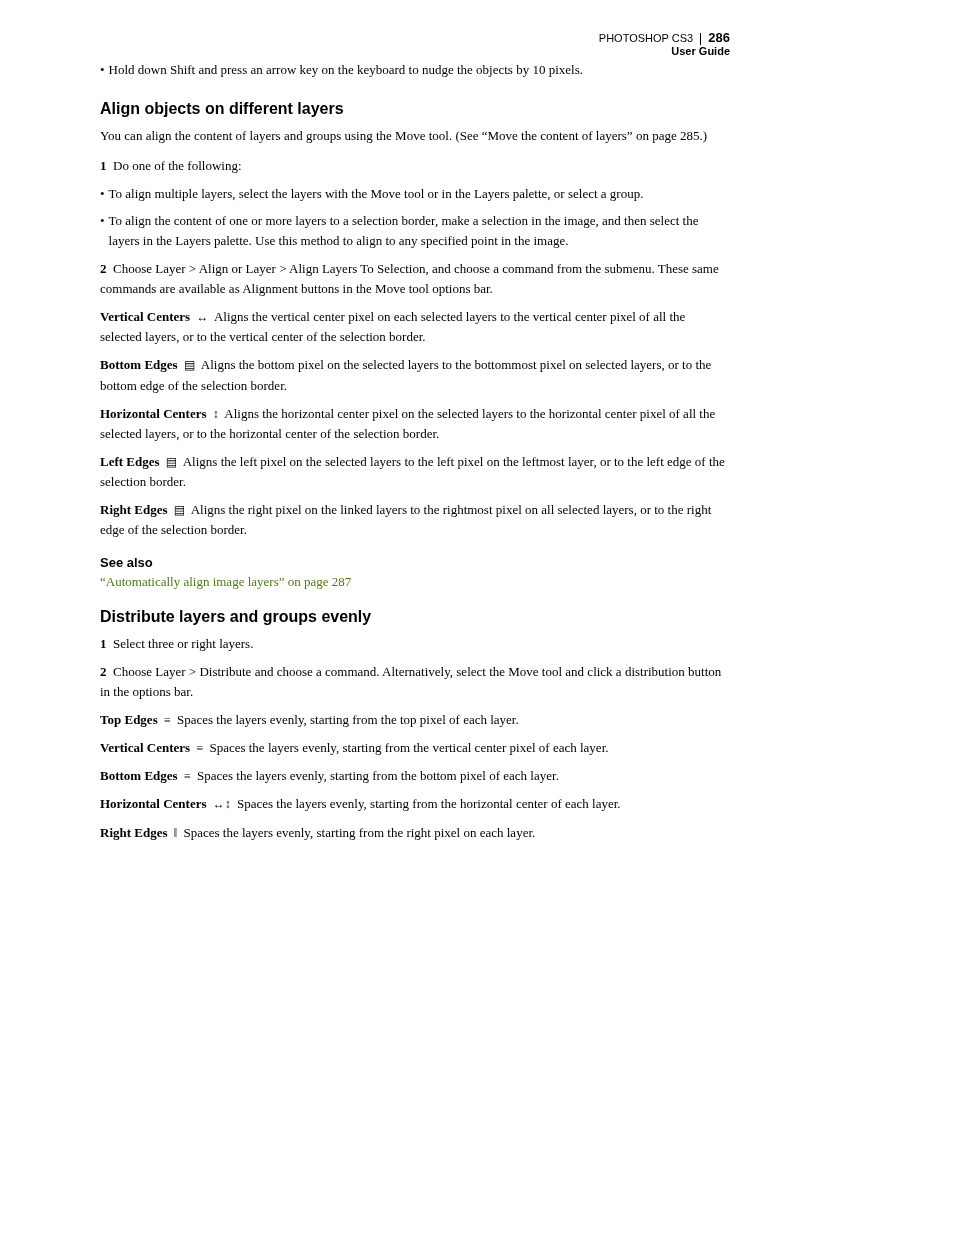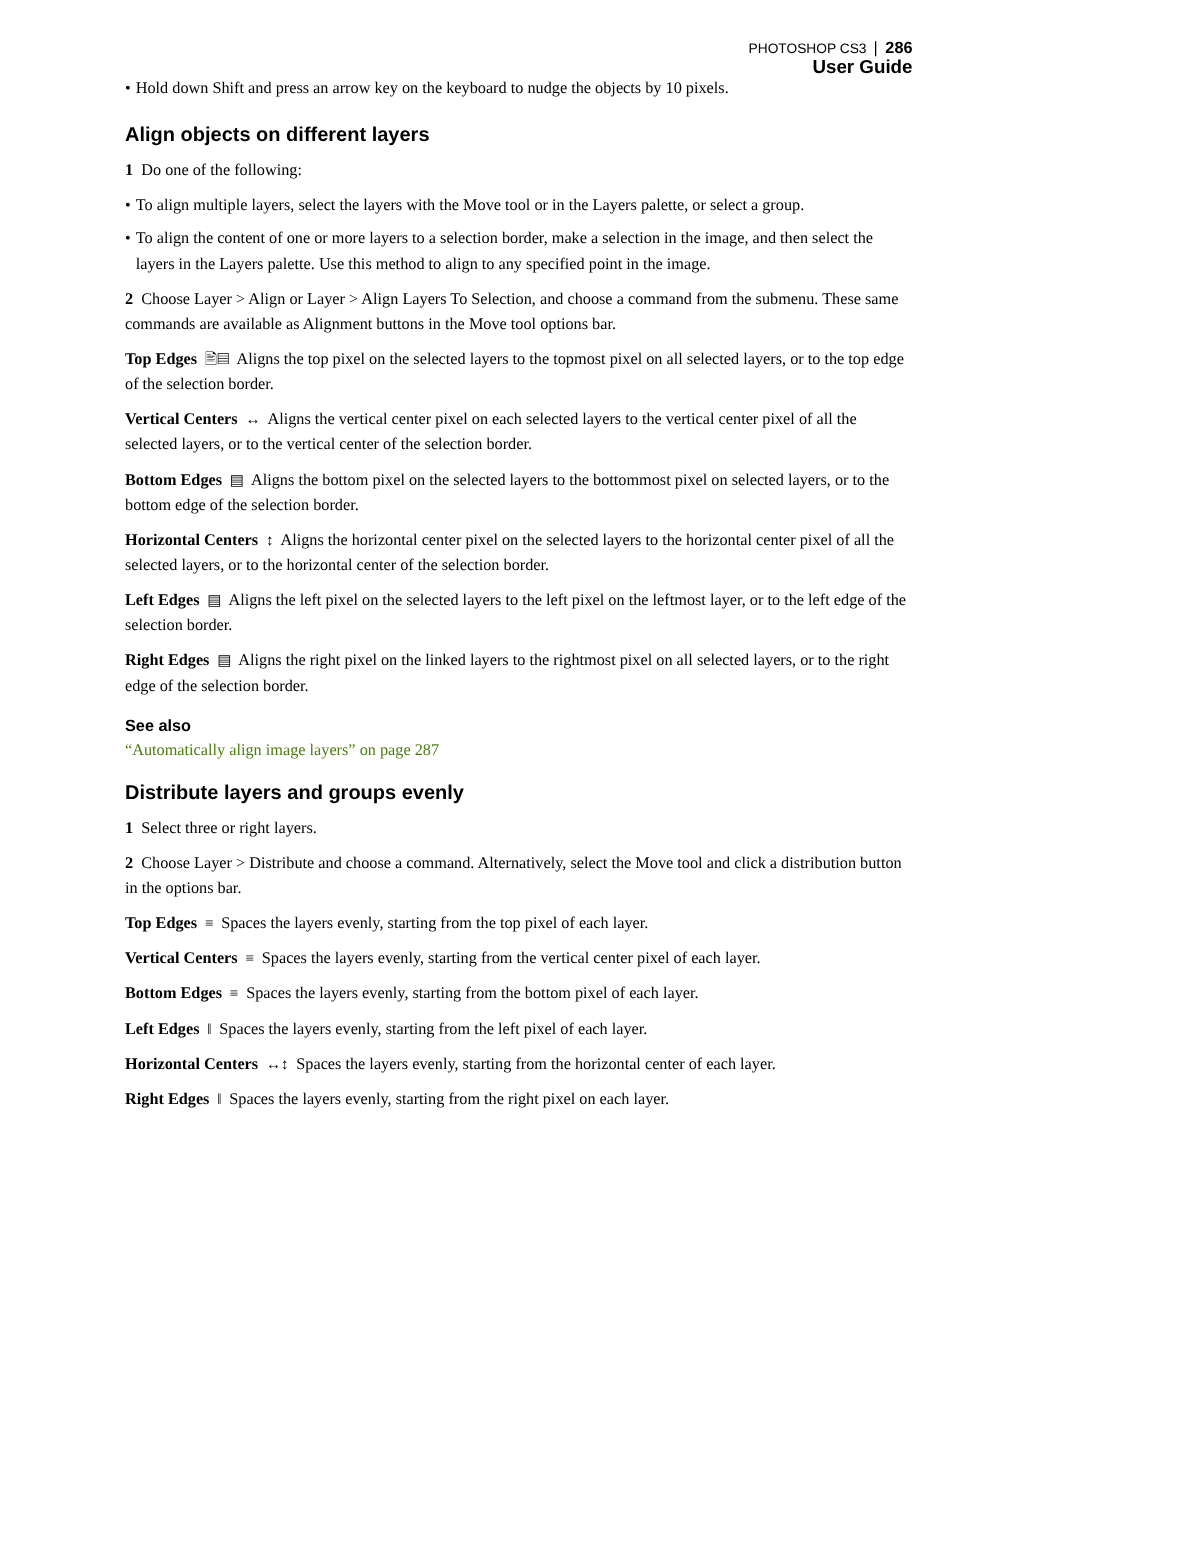--- a/index.html
+++ b/index.html
@@ -32,21 +32,21 @@
       height: 12px;
       margin: 0 4px;
       vertical-align: middle;
     }
     .header-page {
       font-weight: bold;
       font-size: 13px;
     }
     .header-guide {
       font-weight: bold;
-      font-size: 15px;
+      font-size: 11px;
     }
     .bullet-dot {
       flex-shrink: 0;
     }
 
     h2 {
       font-family: Arial, Helvetica, sans-serif;
       font-size: 16px;
       font-weight: bold;
       margin-bottom: 8px;
@@ -123,44 +123,40 @@
     <span class="header-guide">User Guide</span>
   </div>
 
   <div class="bullet-list-item" style="margin-bottom:20px;">
     <span class="bullet-dot">•</span>
     <span>Hold down Shift and press an arrow key on the keyboard to nudge the objects by 10 pixels.</span>
   </div>
 
   <div class="section">
     <h2>Align objects on different layers</h2>
+    <p class="intro-para">You can align the content of layers and groups using the Move tool. (See “Move the content of layers” on page 285.)</p>
 
     <div class="step">
       <span class="step-num">1</span>&nbsp;&nbsp;<span>Do one of the following:</span>
     </div>
 
     <div class="bullet-list-item">
       <span class="bullet-dot">•</span>
       <span>To align multiple layers, select the layers with the Move tool or in the Layers palette, or select a group.</span>
     </div>
     <div class="bullet-list-item">
       <span class="bullet-dot">•</span>
       <span>To align the content of one or more layers to a selection border, make a selection in the image, and then select the layers in the Layers palette. Use this method to align to any specified point in the image.</span>
     </div>
 
     <div class="step" style="margin-top:8px;">
       <span class="step-num">2</span>&nbsp;&nbsp;<span>Choose Layer &gt; Align or Layer &gt; Align Layers To Selection, and choose a command from the submenu. These same commands are available as Alignment buttons in the Move tool options bar.</span>
     </div>
 
     <div class="definition">
-      <span class="def-term">Top Edges</span>
-      <span class="def-icon">🖹▤</span>
-      <span>Aligns the top pixel on the selected layers to the topmost pixel on all selected layers, or to the top edge of the selection border.</span>
-    </div>
-    <div class="definition">
       <span class="def-term">Vertical Centers</span>
       <span class="def-icon">↔</span>
       <span>Aligns the vertical center pixel on each selected layers to the vertical center pixel of all the selected layers, or to the vertical center of the selection border.</span>
     </div>
     <div class="definition">
       <span class="def-term">Bottom Edges</span>
       <span class="def-icon">▤</span>
       <span>Aligns the bottom pixel on the selected layers to the bottommost pixel on selected layers, or to the bottom edge of the selection border.</span>
     </div>
     <div class="definition">
@@ -205,25 +201,20 @@
       <span class="def-term">Vertical Centers</span>
       <span class="def-icon">≡</span>
       <span>Spaces the layers evenly, starting from the vertical center pixel of each layer.</span>
     </div>
     <div class="definition">
       <span class="def-term">Bottom Edges</span>
       <span class="def-icon">≡</span>
       <span>Spaces the layers evenly, starting from the bottom pixel of each layer.</span>
     </div>
     <div class="definition">
-      <span class="def-term">Left Edges</span>
-      <span class="def-icon">‖</span>
-      <span>Spaces the layers evenly, starting from the left pixel of each layer.</span>
-    </div>
-    <div class="definition">
       <span class="def-term">Horizontal Centers</span>
       <span class="def-icon">↔↕</span>
       <span>Spaces the layers evenly, starting from the horizontal center of each layer.</span>
     </div>
     <div class="definition">
       <span class="def-term">Right Edges</span>
       <span class="def-icon">‖</span>
       <span>Spaces the layers evenly, starting from the right pixel on each layer.</span>
     </div>
   </div>

